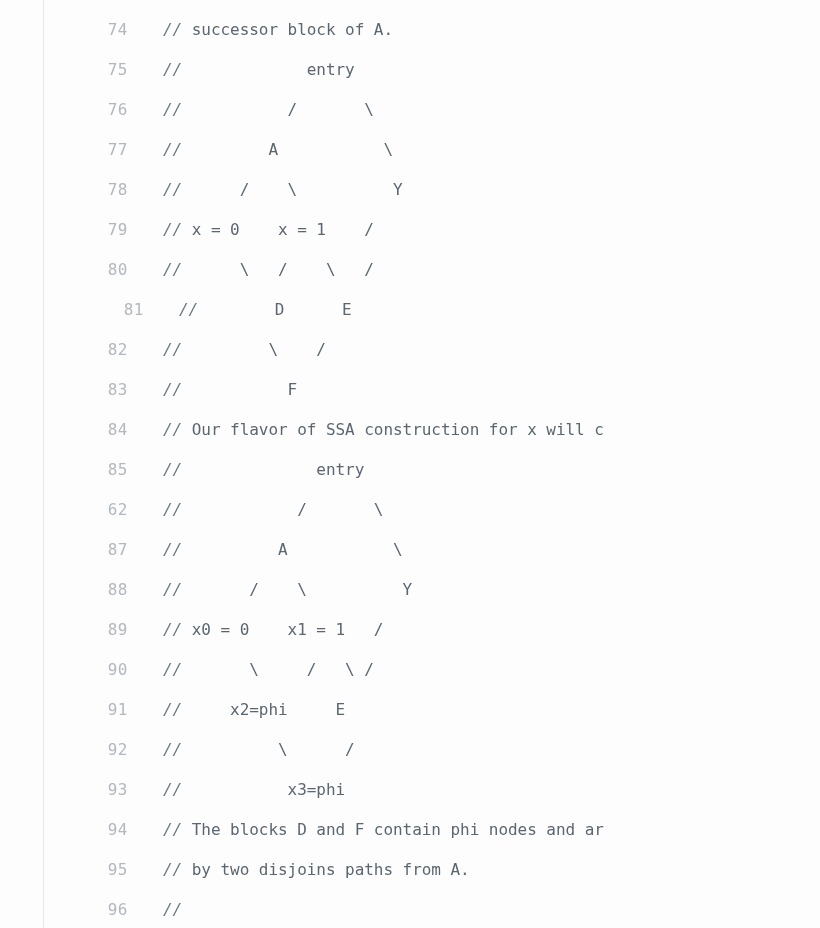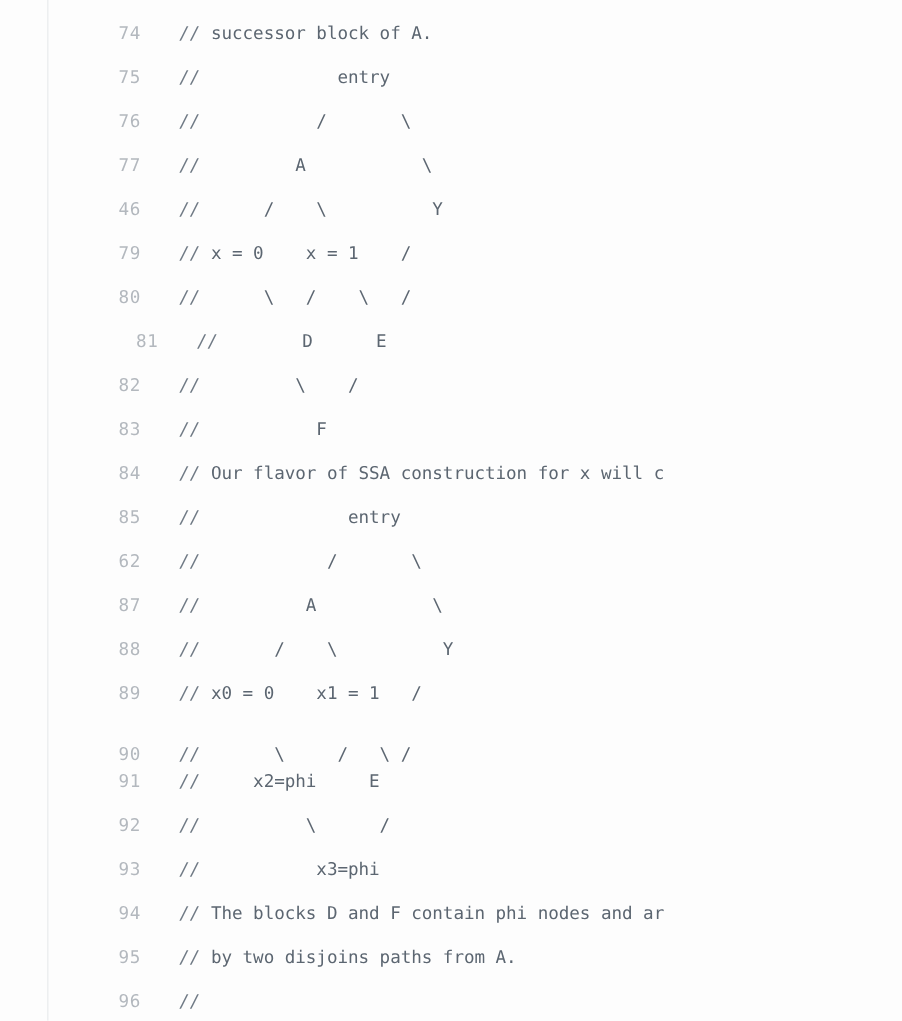--- a/index.html
+++ b/index.html
@@ -88,33 +88,33 @@
 
   <div id="gutter-divider"></div>
 
   <div id="code-scroll">
 
   <div class="code-line" style="position: absolute; left: 0px; top: -30px; width: 820px; opacity: 0.06;"><span class="line-number">73</span><span class="line-content"><span class="cmt-slash"></span><span class="cmt-body"></span></span></div>
       <div class="code-line" style="position: absolute; left: 0px; top: 10px; width: 820px;"><span class="line-number">74</span><span class="line-content"><span class="cmt-slash">//</span><span class="cmt-body"> successor block of A.</span></span></div>
       <div class="code-line" style="position: absolute; left: 0px; top: 50px; width: 720px;"><span class="line-number">75</span><span class="line-content"><span class="cmt-slash">//</span><span class="cmt-body">             entry</span></span></div>
       <div class="code-line" style="position: absolute; left: 0px; top: 90px; width: 820px;"><span class="line-number">76</span><span class="line-content"><span class="cmt-slash">//</span><span class="cmt-body">           /       \</span></span></div>
       <div class="code-line" style="position: absolute; left: 0px; top: 130px; width: 820px;"><span class="line-number">77</span><span class="line-content"><span class="cmt-slash">//</span><span class="cmt-body">         A           \</span></span></div>
-      <div class="code-line" style="position: absolute; left: 0px; top: 170px; width: 820px;"><span class="line-number">46</span><span class="line-content"><span class="cmt-slash">//</span><span class="cmt-body">      /    \          Y</span></span></div>
+      <div class="code-line" style="position: absolute; left: 0px; top: 170px; width: 820px;"><span class="line-number">78</span><span class="line-content"><span class="cmt-slash">//</span><span class="cmt-body">      /    \          Y</span></span></div>
       <div class="code-line" style="position: absolute; left: 0px; top: 210px; width: 820px;"><span class="line-number">79</span><span class="line-content"><span class="cmt-slash">//</span><span class="cmt-body"> x = 0    x = 1    /</span></span></div>
       <div class="code-line" style="position: absolute; left: 0px; top: 250px; width: 820px; padding-left: 12px;"><span class="line-number">80</span><span class="line-content"><span class="cmt-slash">//</span><span class="cmt-body">      \   /    \   /</span></span></div>
       <div class="code-line" style="position: absolute; left: 16px; top: 290px; width: 820px;"><span class="line-number">81</span><span class="line-content"><span class="cmt-slash">//</span><span class="cmt-body">        D      E</span></span></div>
       <div class="code-line" style="position: absolute; left: 0px; top: 330px; width: 820px;"><span class="line-number">82</span><span class="line-content"><span class="cmt-slash">//</span><span class="cmt-body">         \    /</span></span></div>
       <div class="code-line" style="position: absolute; left: 0px; top: 370px; width: 820px;"><span class="line-number">83</span><span class="line-content"><span class="cmt-slash">//</span><span class="cmt-body">           F</span></span></div>
       <div class="code-line" style="position: absolute; left: 0px; top: 410px; width: 820px;"><span class="line-number">84</span><span class="line-content"><span class="cmt-slash">//</span><span class="cmt-body"> Our flavor of SSA construction for x will c</span></span></div>
       <div class="code-line" style="position: absolute; left: 0px; top: 450px; width: 820px;"><span class="line-number">85</span><span class="line-content"><span class="cmt-slash">//</span><span class="cmt-body">              entry</span></span></div>
       <div class="code-line" style="position: absolute; left: 0px; top: 490px; width: 820px;"><span class="line-number">62</span><span class="line-content"><span class="cmt-slash">//</span><span class="cmt-body">            /       \</span></span></div>
       <div class="code-line" style="position: absolute; left: 0px; top: 530px; width: 820px;"><span class="line-number">87</span><span class="line-content"><span class="cmt-slash">//</span><span class="cmt-body">          A           \</span></span></div>
       <div class="code-line" style="position: absolute; left: 0px; top: 570px; width: 820px;"><span class="line-number">88</span><span class="line-content"><span class="cmt-slash">//</span><span class="cmt-body">       /    \          Y</span></span></div>
       <div class="code-line" style="position: absolute; left: 0px; top: 610px; width: 820px;"><span class="line-number">89</span><span class="line-content"><span class="cmt-slash">//</span><span class="cmt-body"> x0 = 0    x1 = 1   /</span></span></div>
-      <div class="code-line" style="position: absolute; left: 0px; top: 650px; width: 672px; margin-top: 16px;"><span class="line-number">90</span><span class="line-content"><span class="cmt-slash">//</span><span class="cmt-body">       \     /   \ /</span></span></div>
+      <div class="code-line" style="position: absolute; left: 0px; top: 650px; width: 672px;"><span class="line-number">90</span><span class="line-content"><span class="cmt-slash">//</span><span class="cmt-body">       \     /   \ /</span></span></div>
       <div class="code-line" style="position: absolute; left: 0px; top: 690px; width: 820px;"><span class="line-number">91</span><span class="line-content"><span class="cmt-slash">//</span><span class="cmt-body">     x2=phi     E</span></span></div>
       <div class="code-line" style="position: absolute; left: 0px; top: 730px; width: 820px;"><span class="line-number">92</span><span class="line-content"><span class="cmt-slash">//</span><span class="cmt-body">          \      /</span></span></div>
       <div class="code-line" style="position: absolute; left: 0px; top: 770px; width: 820px;"><span class="line-number">93</span><span class="line-content"><span class="cmt-slash">//</span><span class="cmt-body">           x3=phi</span></span></div>
       <div class="code-line" style="position: absolute; left: 0px; top: 810px; width: 820px;"><span class="line-number">94</span><span class="line-content"><span class="cmt-slash">//</span><span class="cmt-body"> The blocks D and F contain phi nodes and ar</span></span></div>
       <div class="code-line" style="position: absolute; left: 0px; top: 850px; width: 820px;"><span class="line-number">95</span><span class="line-content"><span class="cmt-slash">//</span><span class="cmt-body"> by two disjoins paths from A.</span></span></div>
       <div class="code-line" style="position: absolute; left: 0px; top: 890px; width: 820px;"><span class="line-number">96</span><span class="line-content"><span class="cmt-slash">//</span><span class="cmt-body"></span></span></div>
     </div>
 
 </div>
 

